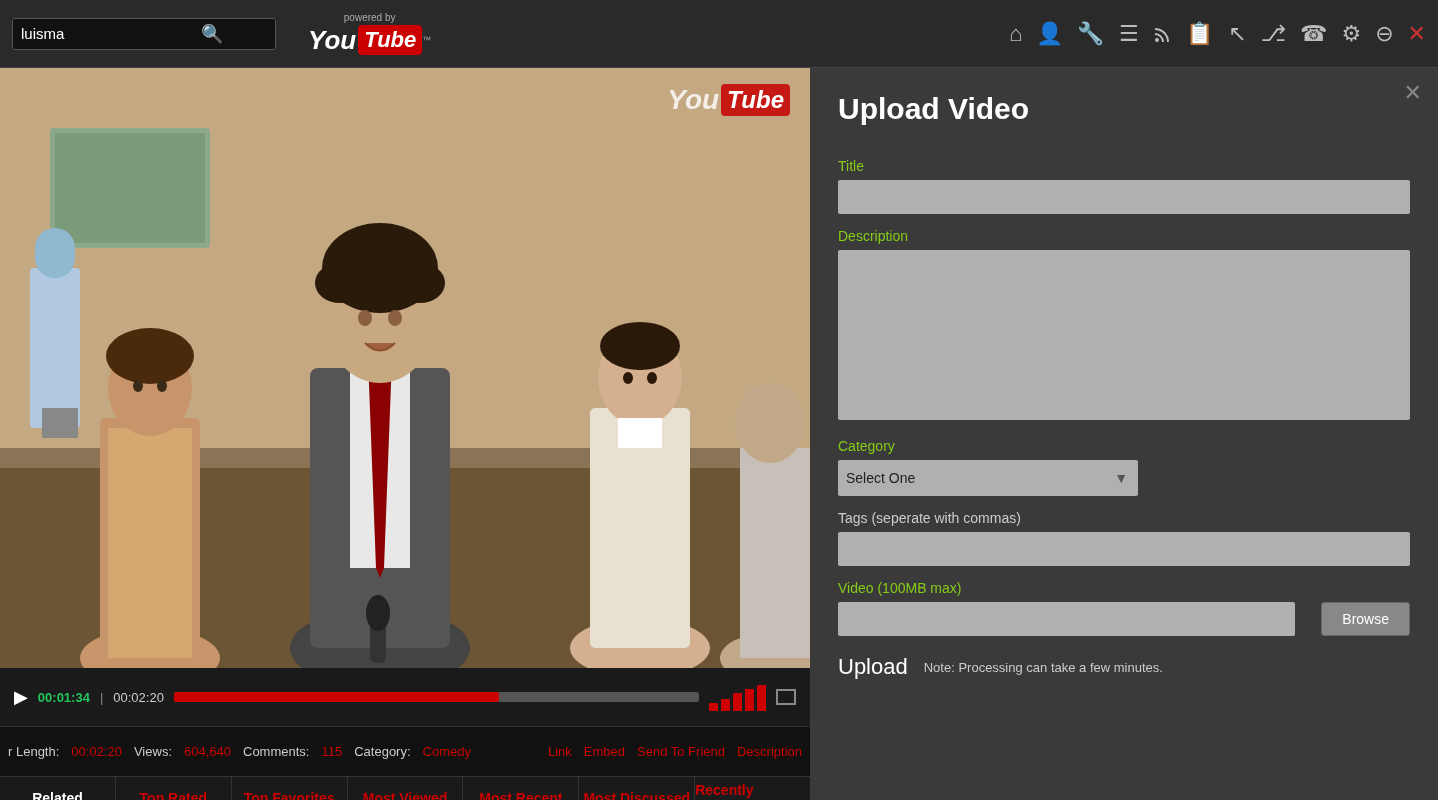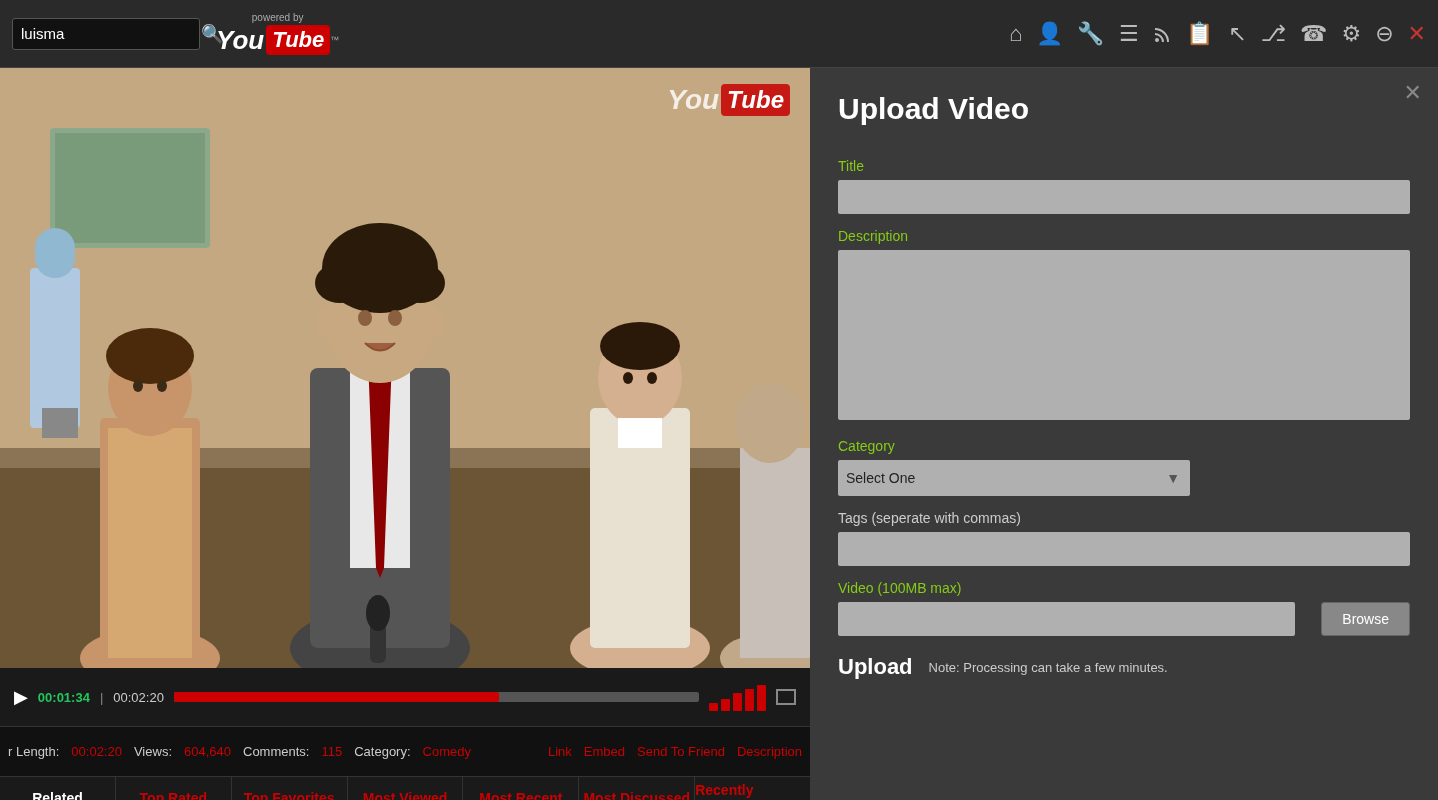--- a/index.html
+++ b/index.html
@@ -22,22 +22,22 @@
       padding: 0 12px;
       border-bottom: 1px solid #444;
     }
     #search-container {
       display: flex;
       align-items: center;
       background: #111;
       border: 1px solid #555;
       border-radius: 3px;
       padding: 4px 8px;
-      width: 188px;
-      margin-right: 16px;
+      width: 264px;
+      margin-right: 32px;
     }
     #search-input-el {
       background: transparent;
       border: none;
       outline: none;
       color: #fff;
       font-size: 15px;
       width: 180px;
     }
     .search-icon-svg {
@@ -333,21 +333,21 @@
       padding: 8px;
       font-size: 14px;
       color: #222;
       outline: none;
       resize: none;
       margin-bottom: 14px;
     }
 
     .form-select-wrapper {
       position: relative;
-      width: 352px;
+      width: 300px;
       margin-bottom: 14px;
     }
     .form-select {
       width: 100%;
       height: 36px;
       background: #b0b0b0;
       border: none;
       border-radius: 2px;
       padding: 0 8px;
       font-size: 14px;
@@ -401,21 +401,21 @@
       white-space: nowrap;
     }
 
     #upload-action-row {
       display: flex;
       align-items: center;
       gap: 16px;
     }
     .upload-btn {
       font-size: 22px;
-      font-weight: bold;
+      font-weight: normal;
       color: #fff;
       background: none;
       border: none;
       cursor: pointer;
       padding: 0;
     }
     .upload-note {
       color: #ccc;
       font-size: 13px;
     }

